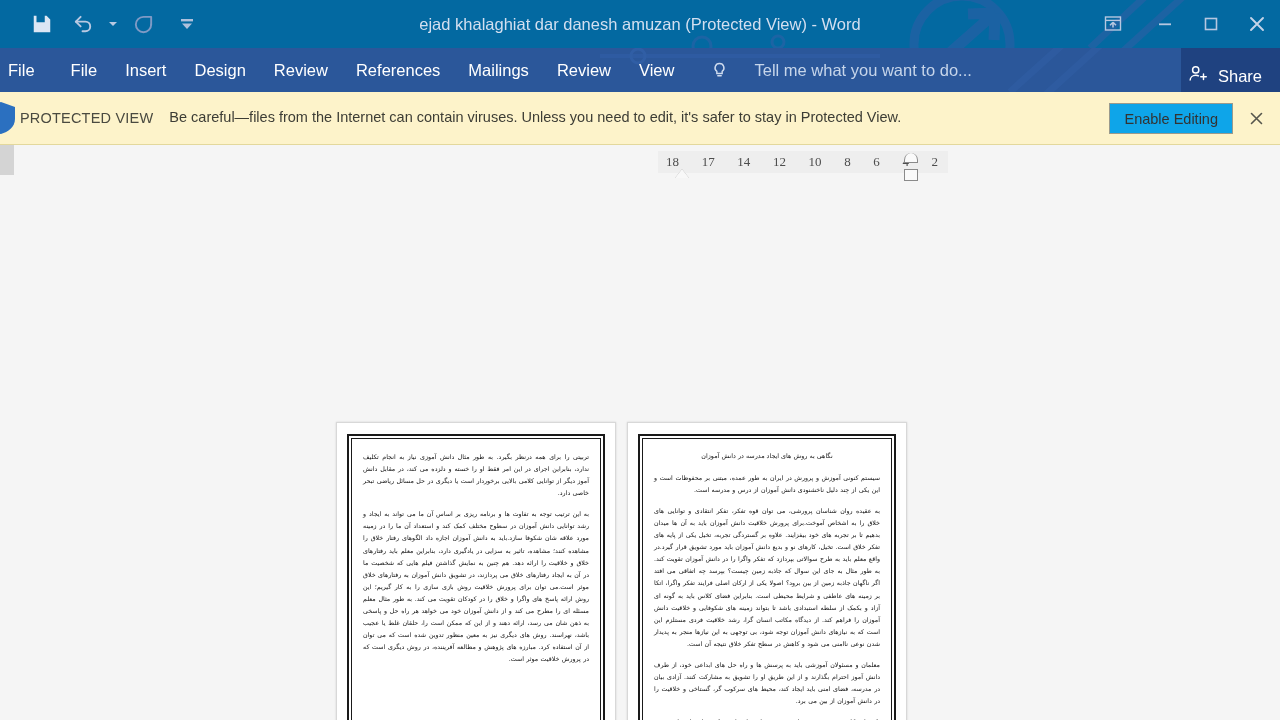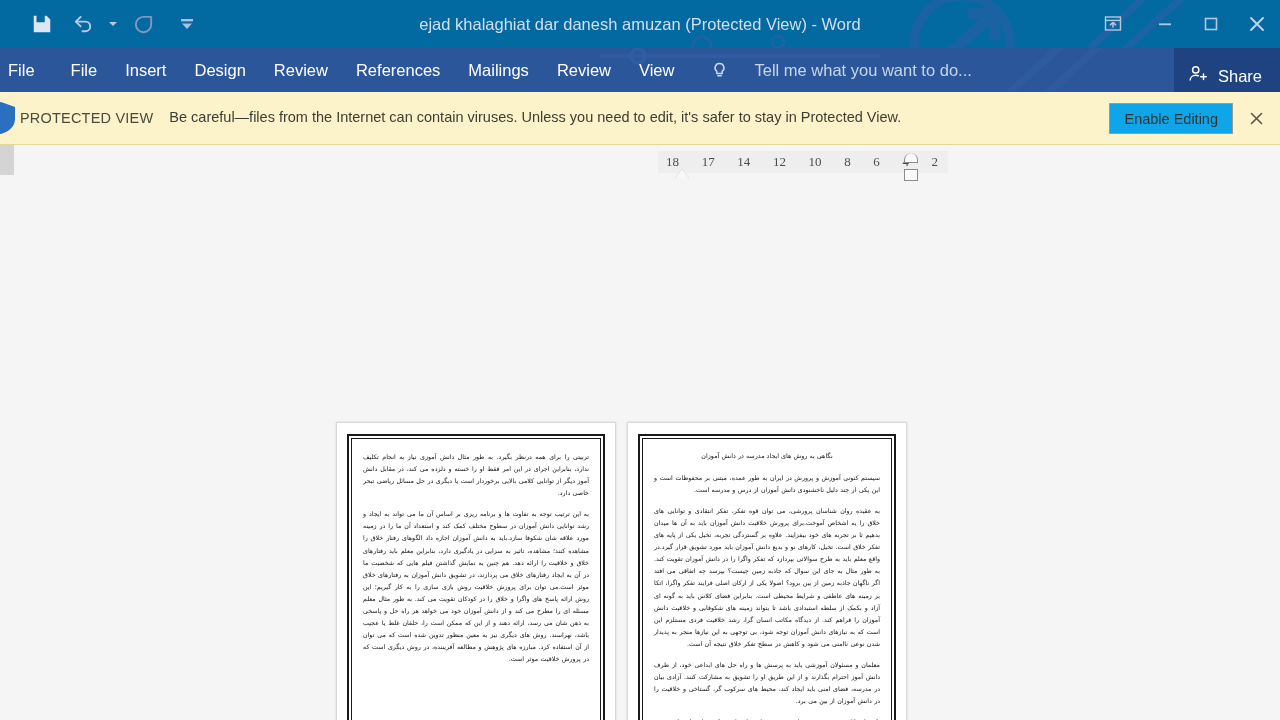--- a/index.html
+++ b/index.html
@@ -102,21 +102,21 @@
     margin-left: 22px;
     position: relative; z-index: 3;
     white-space: nowrap;
   }
   .tellme .bulb { margin-right: 9px; display: flex; }
   .tellme .txt { color: #c6d5ea; font-size: 16.5px; margin-left: 16px; }
   .share {
     position: absolute; right: 0; top: 0;
     height: 56px;
     display: flex; align-items: center;
-    padding: 0 18px 0 13px;
+    padding: 0 18px 0 6px;
     background: #1f4280;
     z-index: 4;
   }
   .share .lbl { color: #fff; font-size: 16.5px; margin-left: 9px; }
 
   
   .pvbar {
     position: relative;
     height: 53px;
     background: #fdf3ca;

